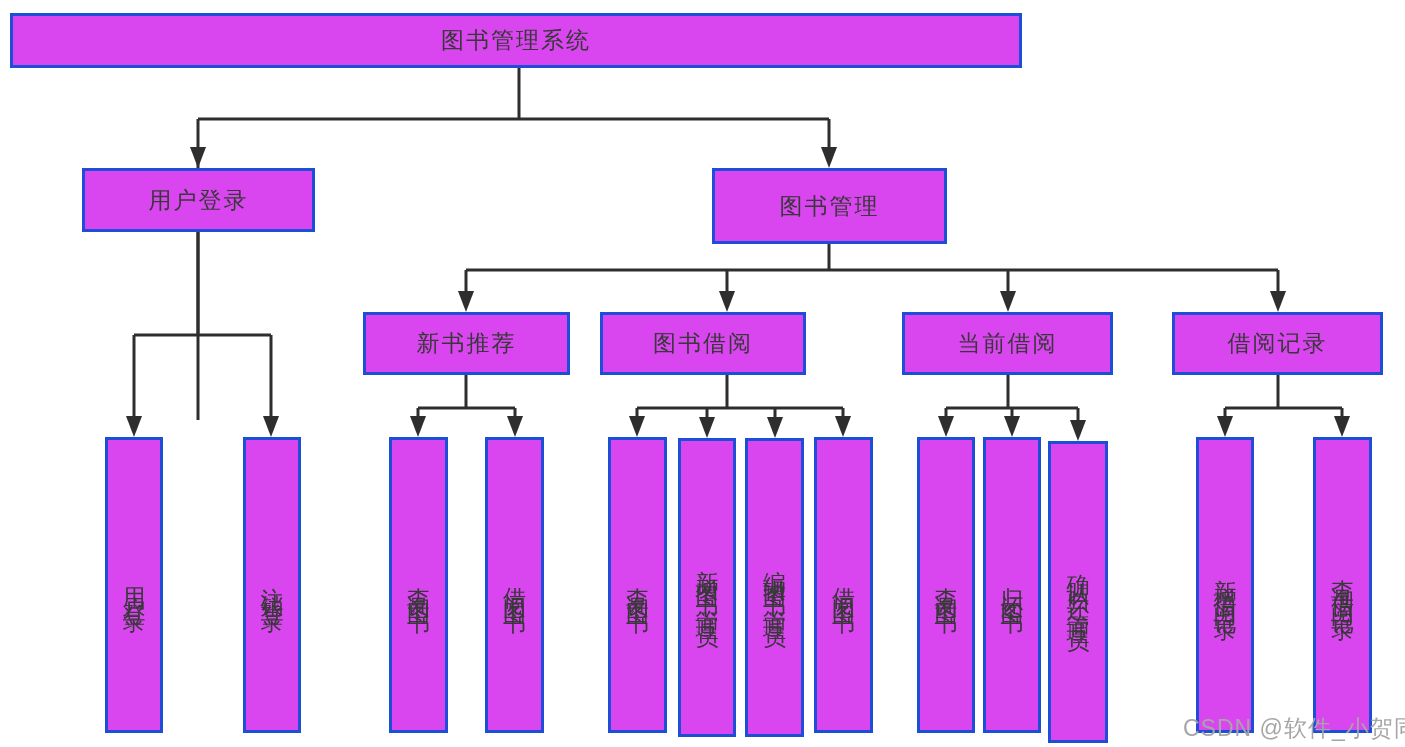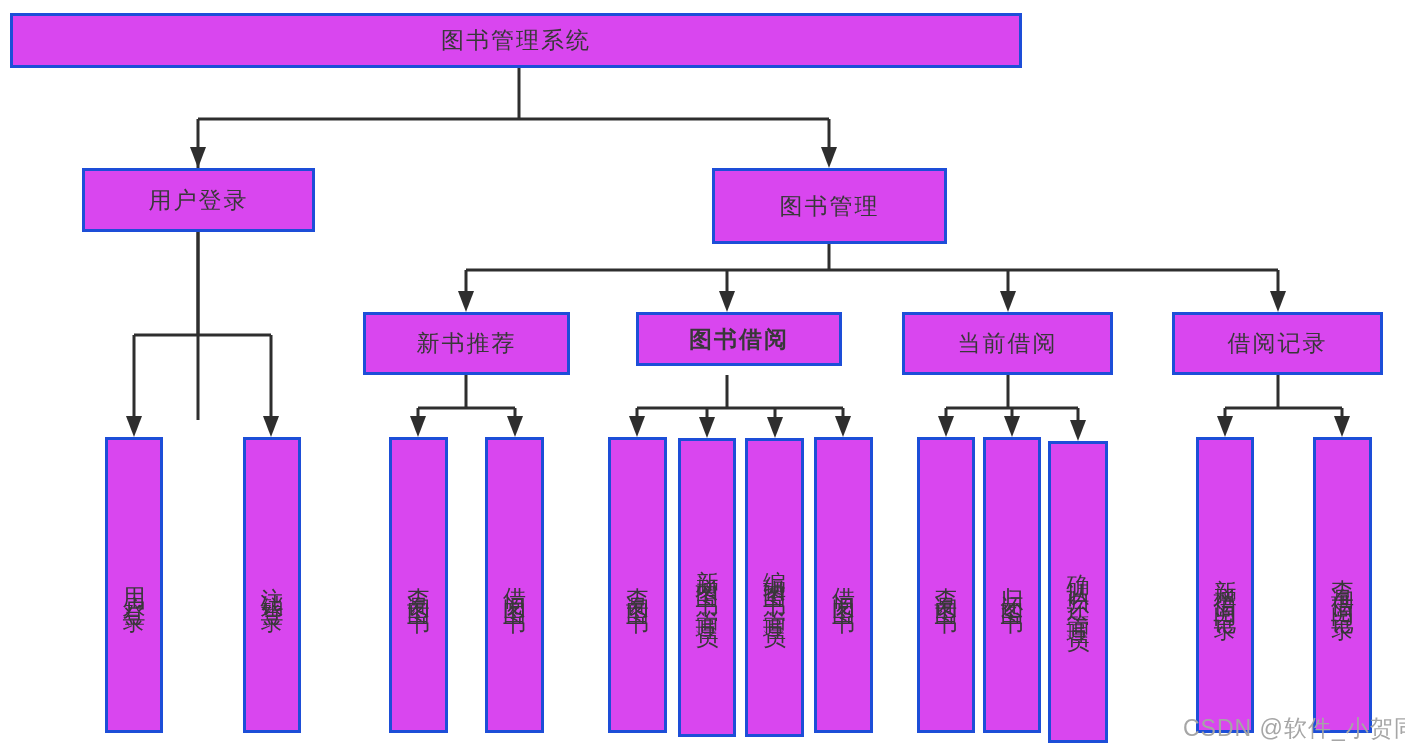--- a/index.html
+++ b/index.html
@@ -75,21 +75,21 @@
   <div class="box" style="left:82px;top:168px;width:233px;height:64px;">
     <span>用户登录</span>
   </div>
   <div class="box" style="left:712px;top:168px;width:235px;height:76px;">
     <span>图书管理</span>
   </div>
 
   <div class="box" style="left:363px;top:312px;width:207px;height:63px;">
     <span>新书推荐</span>
   </div>
-  <div class="box" style="left:636px;top:312px;width:206px;height:54px;font-weight:bold;">
+  <div class="box" style="left:600px;top:312px;width:206px;height:63px;">
     <span>图书借阅</span>
   </div>
   <div class="box" style="left:902px;top:312px;width:211px;height:63px;">
     <span>当前借阅</span>
   </div>
   <div class="box" style="left:1172px;top:312px;width:211px;height:63px;">
     <span>借阅记录</span>
   </div>
 
   <div class="box vbox" style="left:105px;top:437px;width:58px;height:296px;">

